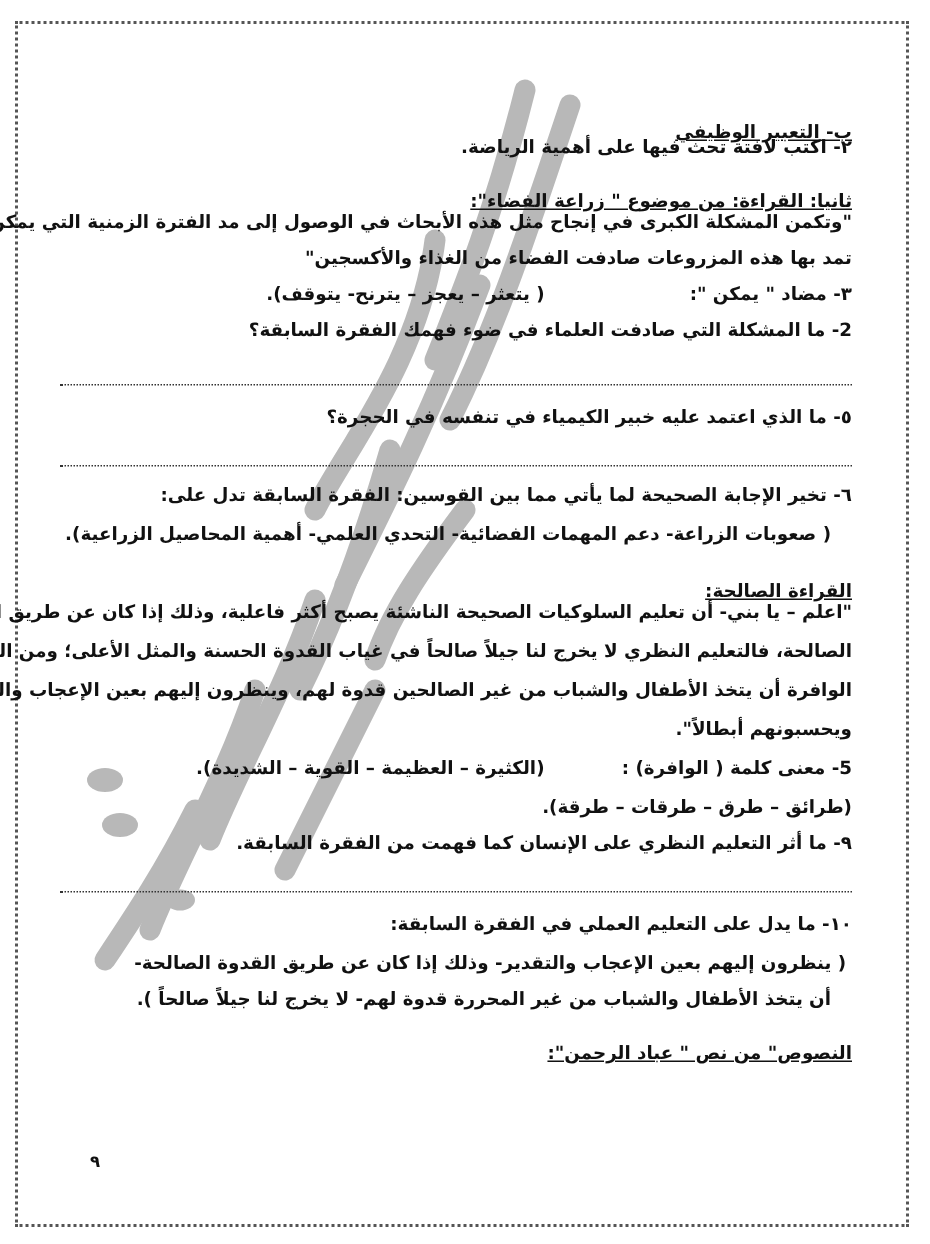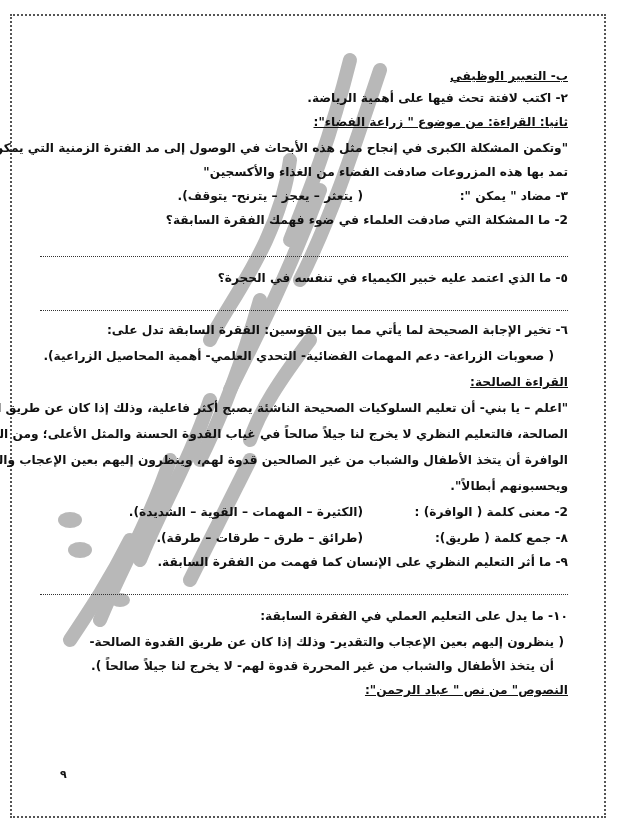--- a/index.html
+++ b/index.html
@@ -3,21 +3,21 @@
 <meta charset="utf-8">
 <style>
   html, body { margin: 0; padding: 0; background: #ffffff; }
   body { width: 620px; height: 829px; position: relative; overflow: hidden;
          font-family: "DejaVu Sans", sans-serif; color: #111; }
   .page-border { position: absolute; left: 10px; top: 14px; width: 596px; height: 804px;
                  border: 2px dotted #555; box-sizing: border-box; }
   .content { position: absolute; left: 40px; top: 62px; width: 528px; direction: rtl;
              font-size: 12.2px; font-weight: bold; line-height: 1; }
   .line { position: absolute; right: 0; white-space: nowrap; }
-  .u { text-decoration: underline; }
+  .u { text-decoration: underline; margin-top: 12px; }
   .dots { position: absolute; right: 0; width: 528px; border-top: 1.5px dotted #333; height: 0; }
   .row2 { position: absolute; right: 0; width: 528px; display: flex; justify-content: flex-start; }
   .row2 .q { width: 205px; }
   .page-num { position: absolute; left: 60px; top: 768px; font-size: 11px; font-weight: bold; }
   .watermark { position: absolute; left: 50px; top: 40px; width: 400px; height: 640px;
                pointer-events: none; opacity: 0.6; }
 </style>
 </head>
 <body>
 
@@ -61,25 +61,24 @@
   <div class="line" style="top:262px">٦- تخير الإجابة الصحيحة لما يأتي مما بين القوسين: الفقرة السابقة تدل على:</div>
   <div class="line" style="top:288px; right:14px">( صعوبات الزراعة- دعم المهمات الفضائية- التحدي العلمي- أهمية المحاصيل الزراعية).</div>
 
   <div class="line u" style="top:314px">القراءة الصالحة:</div>
   <div class="line" style="top:340px">"اعلم – يا بني- أن تعليم السلوكيات الصحيحة الناشئة يصبح أكثر فاعلية، وذلك إذا كان عن طريق القدوة</div>
   <div class="line" style="top:366px">الصالحة، فالتعليم النظري لا يخرج لنا جيلاً صالحاً في غياب القدوة الحسنة والمثل الأعلى؛ ومن الخطورة</div>
   <div class="line" style="top:392px">الوافرة أن يتخذ الأطفال والشباب من غير الصالحين قدوة لهم، وينظرون إليهم بعين الإعجاب والتقدير</div>
   <div class="line" style="top:418px">ويحسبونهم أبطالاً".</div>
 
   <div class="row2" style="top:444px">
-    <span class="q">2- معنى كلمة ( الوافرة) :</span>
-    <span>(الكثيرة – المهمات – القوية – الشديدة).</span>
+    <span class="q">5- معنى كلمة ( الوافرة) :</span>
+    <span>(الكثيرة – العظيمة – القوية – الشديدة).</span>
   </div>
   <div class="row2" style="top:470px">
-    <span class="q">٨- جمع كلمة ( طريق):</span>
     <span>(طرائق – طرق – طرقات – طرقة).</span>
   </div>
   <div class="line" style="top:494px">٩- ما أثر التعليم النظري على الإنسان كما فهمت من الفقرة السابقة.</div>
   <div class="dots" style="top:532px"></div>
   <div class="line" style="top:548px">١٠- ما يدل على التعليم العملي في الفقرة السابقة:</div>
   <div class="line" style="top:574px; right:4px">( ينظرون إليهم بعين الإعجاب والتقدير- وذلك إذا كان عن طريق القدوة الصالحة-</div>
   <div class="line" style="top:598px; right:14px">أن يتخذ الأطفال والشباب من غير المحررة قدوة لهم- لا يخرج لنا جيلاً صالحاً ).</div>
   <div class="line u" style="top:622px">النصوص" من نص " عباد الرحمن":</div>
 </div>
 

